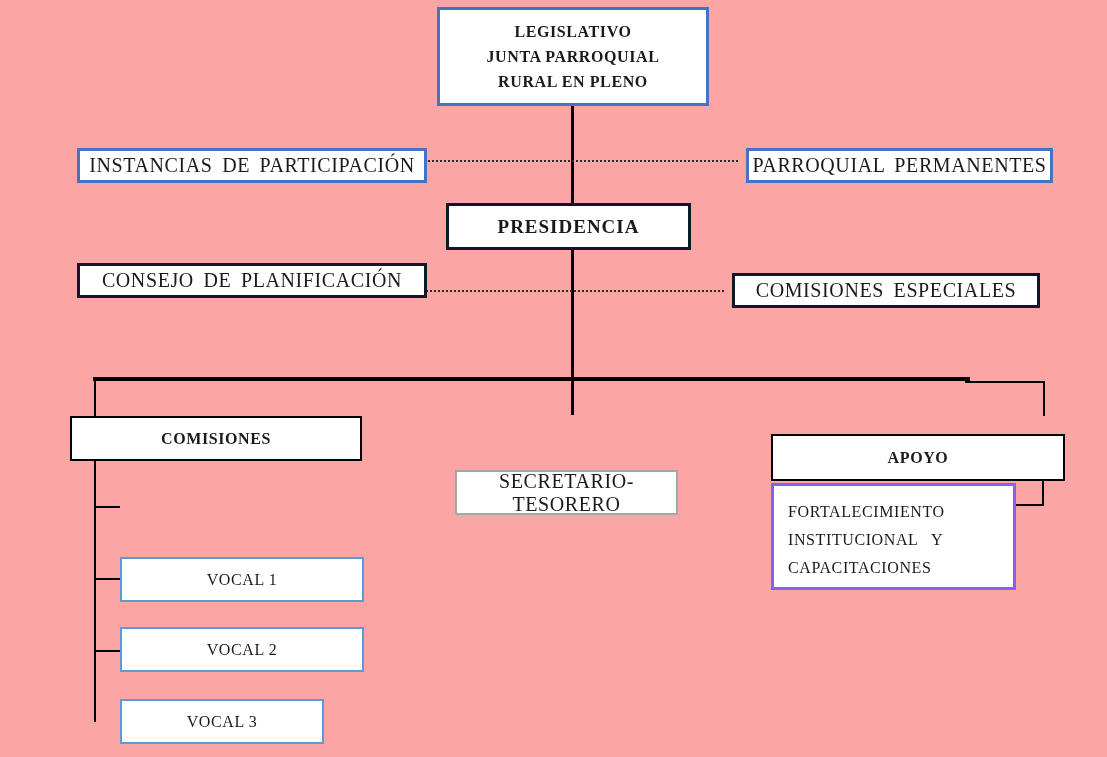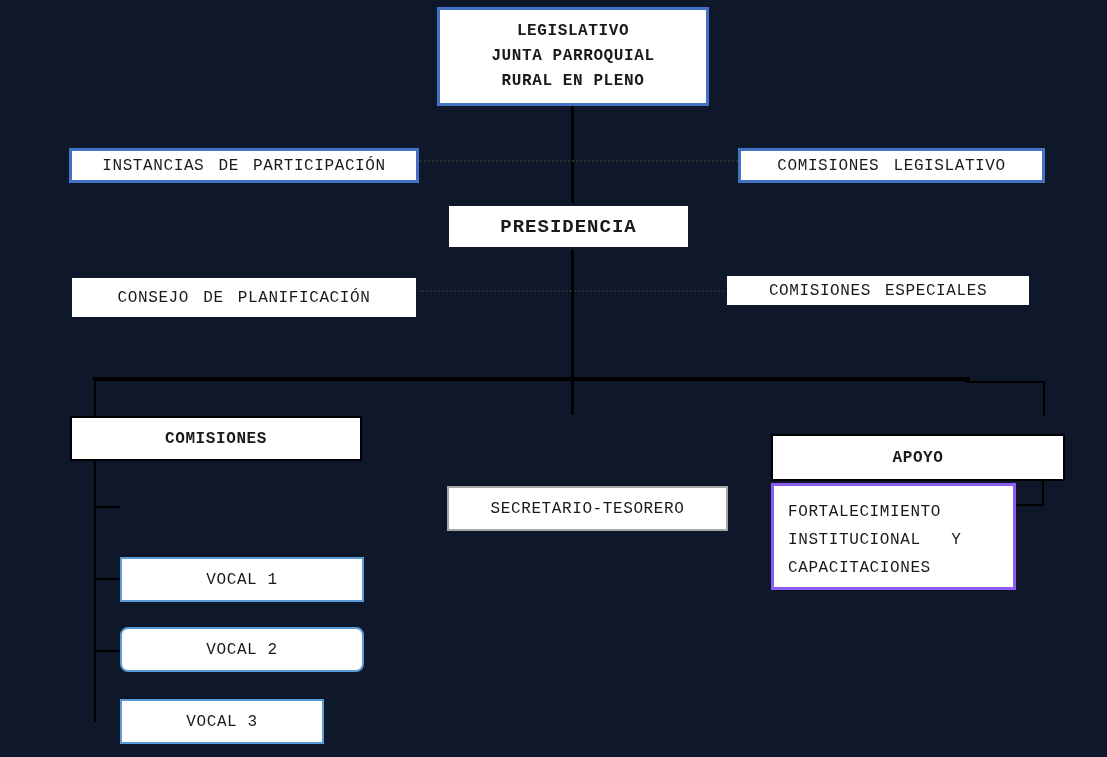--- a/index.html
+++ b/index.html
@@ -1,20 +1,20 @@
 <!DOCTYPE html>
 <html><head>
 <meta charset="utf-8">
 <style>
   html,body{margin:0;padding:0;background:#ffffff;}
   #canvas{
     position:relative;
     width:1107px;height:757px;
-    background:#0f172a;
-    font-family:Liberation Mono, monospace;
+    background:#fca5a5;
+    font-family:Liberation Serif, serif;
     color:#1a1a1a;
     overflow:hidden;
   }
   .node{
     position:absolute;
     box-sizing:border-box;
     background:#ffffff;
     display:flex;
     align-items:center;
     justify-content:center;
@@ -25,21 +25,21 @@
   }
   .b-blue   {border:3px solid #4472C4;}
   .b-green  {border:3px solid #0f172a;}
   .b-black  {border:2px solid #000000;}
   .b-sky    {border:2px solid #5B9BD5;}
   .b-gray   {border:2px solid #A6A6A6;}
   .b-orange {border:3px solid #8b5cf6;}
   .bold{font-weight:bold;}
   .line{position:absolute;background:#000000;z-index:1;}
   .dotted{position:absolute;height:0;border-top:2px dotted #2b2b2b;z-index:1;}
-  .f14{font-size:16px;word-spacing:4px;}
+  .f14{font-size:20px;word-spacing:4px;margin-left:8px;}
   .f16{font-size:16px;}
   .f19{font-size:19px;letter-spacing:1px;}
   .left-text{
     justify-content:flex-start;
     text-align:left;
     align-items:flex-start;
     padding:12px 10px 0 14px;
     line-height:28px;
     white-space:pre-wrap;
   }
@@ -68,39 +68,39 @@
 
   <div class="line" style="left:1042px;top:462px;width:2px;height:44px;"></div>
   <div class="line" style="left:1016px;top:504px;width:28px;height:2px;"></div>
 
   <div class="node b-blue bold f16 lh25" style="left:437px;top:7px;width:272px;height:99px;">LEGISLATIVO
 JUNTA PARROQUIAL
 RURAL EN PLENO</div>
 
   <div class="node b-blue f14" style="left:69px;top:148px;width:350px;height:35px;">INSTANCIAS DE PARTICIPACIÓN</div>
 
-  <div class="node b-blue f14" style="left:738px;top:148px;width:307px;height:35px;">COMISIONES LEGISLATIVO</div>
+  <div class="node b-blue f14" style="left:738px;top:148px;width:307px;height:35px;">PARROQUIAL PERMANENTES</div>
 
   <div class="node b-green bold f19" style="left:446px;top:203px;width:245px;height:47px;">PRESIDENCIA</div>
 
-  <div class="node b-green f14" style="left:69px;top:275px;width:350px;height:45px;">CONSEJO DE PLANIFICACIÓN</div>
+  <div class="node b-green f14" style="left:69px;top:263px;width:350px;height:35px;">CONSEJO DE PLANIFICACIÓN</div>
 
   <div class="node b-green f14" style="left:724px;top:273px;width:308px;height:35px;">COMISIONES ESPECIALES</div>
 
   <div class="node b-black bold f16" style="left:70px;top:416px;width:292px;height:45px;">COMISIONES</div>
 
 
   <div class="node b-black bold f16" style="left:771px;top:434px;width:294px;height:47px;">APOYO</div>
 
 
   <div class="node b-sky f16" style="left:120px;top:557px;width:244px;height:45px;">VOCAL 1</div>
 
-  <div class="node b-sky f16" style="left:120px;top:627px;width:244px;height:45px;border-radius:8px;">VOCAL 2</div>
+  <div class="node b-sky f16" style="left:120px;top:627px;width:244px;height:45px;">VOCAL 2</div>
 
   <div class="node b-sky f16" style="left:120px;top:699px;width:204px;height:45px;">VOCAL 3</div>
 
-  <div class="node b-gray f14" style="left:447px;top:486px;width:281px;height:45px;">SECRETARIO-TESORERO</div>
+  <div class="node b-gray f14" style="left:447px;top:470px;width:223px;height:45px;">SECRETARIO-TESORERO</div>
 
   <div class="node b-orange f16 left-text" style="left:771px;top:483px;width:245px;height:107px;">FORTALECIMIENTO
 INSTITUCIONAL   Y
 CAPACITACIONES</div>
 
 </div>
 
 </body></html>

